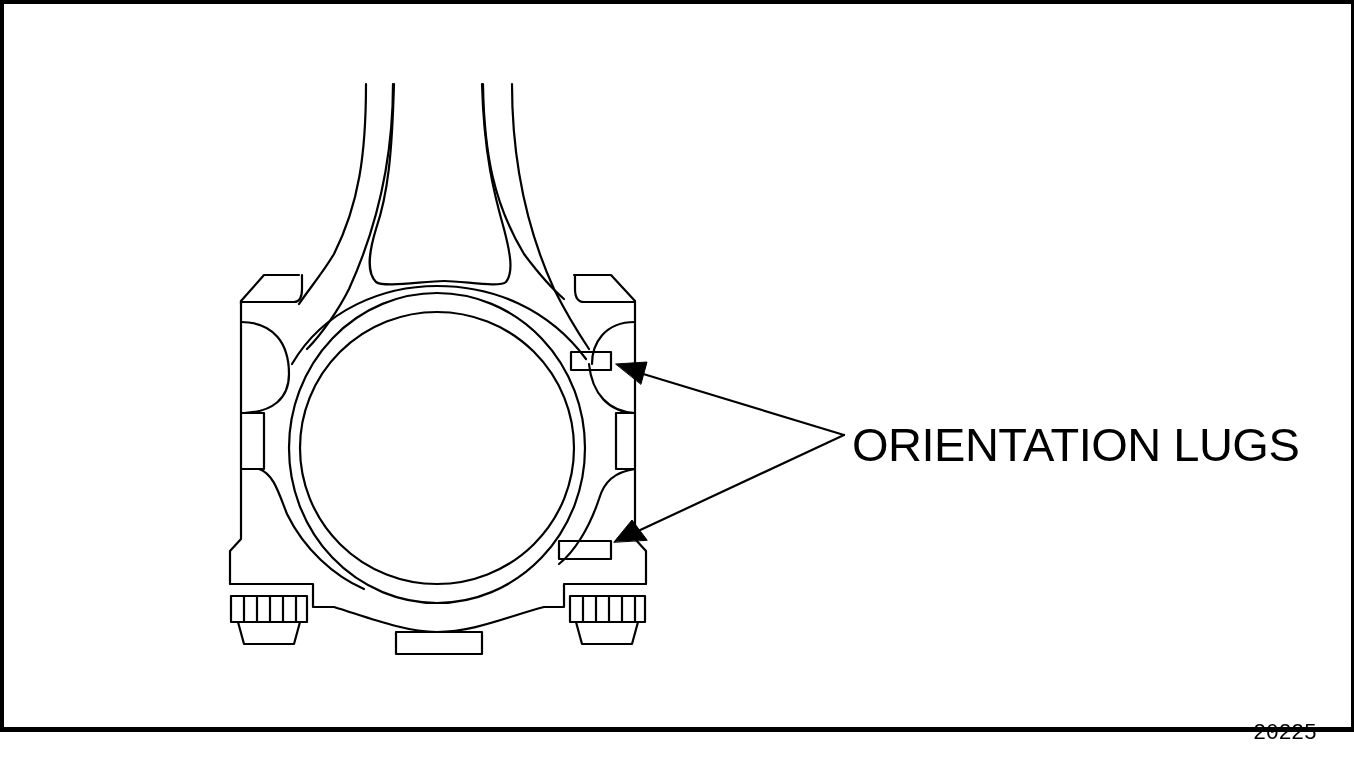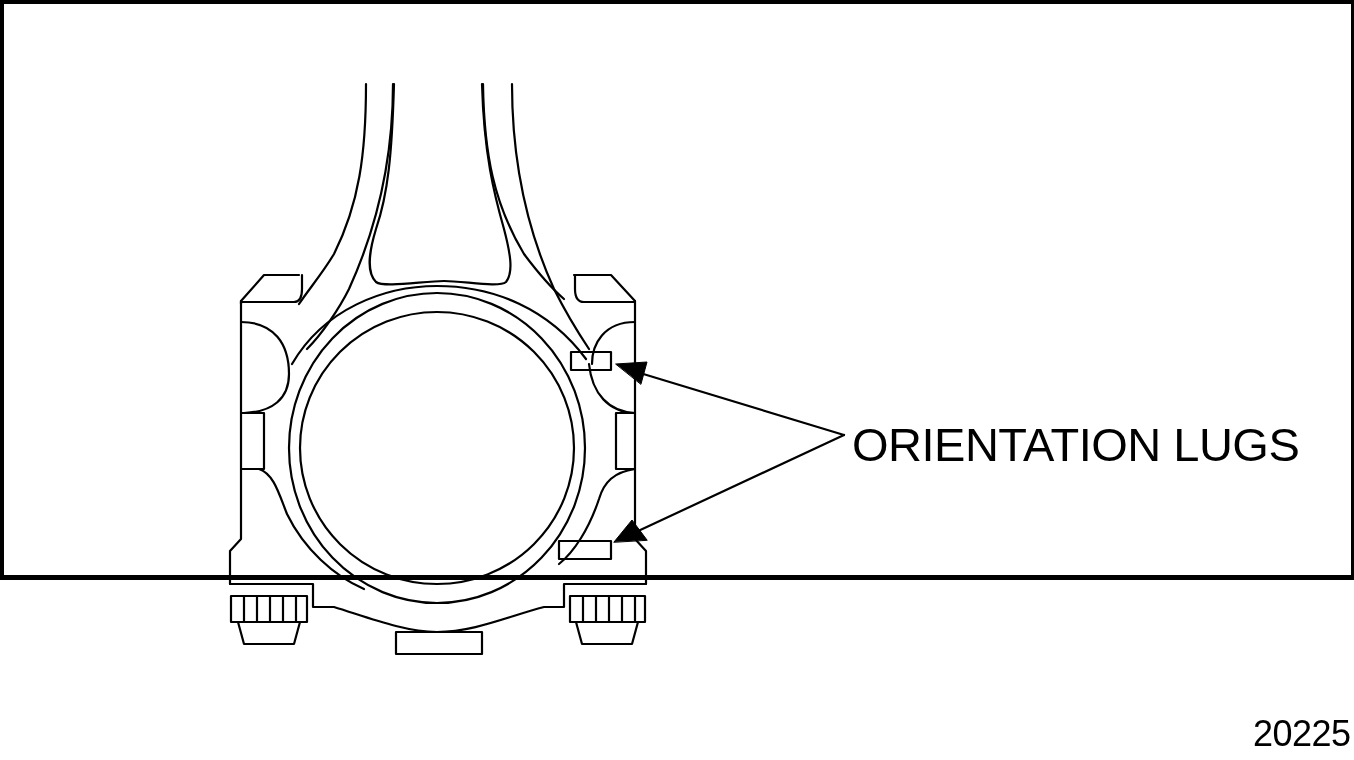--- a/index.html
+++ b/index.html
@@ -1,34 +1,34 @@
 <!DOCTYPE html>
 <html><head>
 <meta charset="utf-8">
 <style>
   html, body { margin: 0; padding: 0; background: #ffffff; }
   body { width: 1354px; height: 760px; overflow: hidden; position: relative; }
   .frame {
     position: absolute; left: 0; top: 0;
-    width: 1354px; height: 580px; box-sizing: border-box;
+    width: 1354px; height: 732px; box-sizing: border-box;
     border-top: 4px solid #000; border-left: 4px solid #000;
     border-right: 3px solid #000; border-bottom: 5px solid #000;
     background: #fff;
   }
   svg.drawing { position: absolute; left: 0; top: 0; }
   .callout-label {
     position: absolute; left: 848px; top: 415px;
     font-family: "Liberation Sans", sans-serif;
     font-size: 47px; line-height: 52px; color: #000;
     letter-spacing: -0.5px; white-space: nowrap;
   }
   .figure-number {
     position: absolute; left: 1249px; top: 713px;
-    font-family: Liberation Sans, sans-serif;
-    font-size: 36px; line-height: 34px; color: #000;
+    font-family: Liberation Mono, monospace;
+    font-size: 22px; line-height: 34px; color: #000;
     letter-spacing: -0.5px;
   }
 </style>
 </head>
 <body>
 
 <div class="frame">
 
   <svg class="drawing" width="1354" height="760" viewBox="0 0 1354 760" fill="none" stroke="#000" stroke-width="2.2" stroke-linecap="round" stroke-linejoin="round">
 

